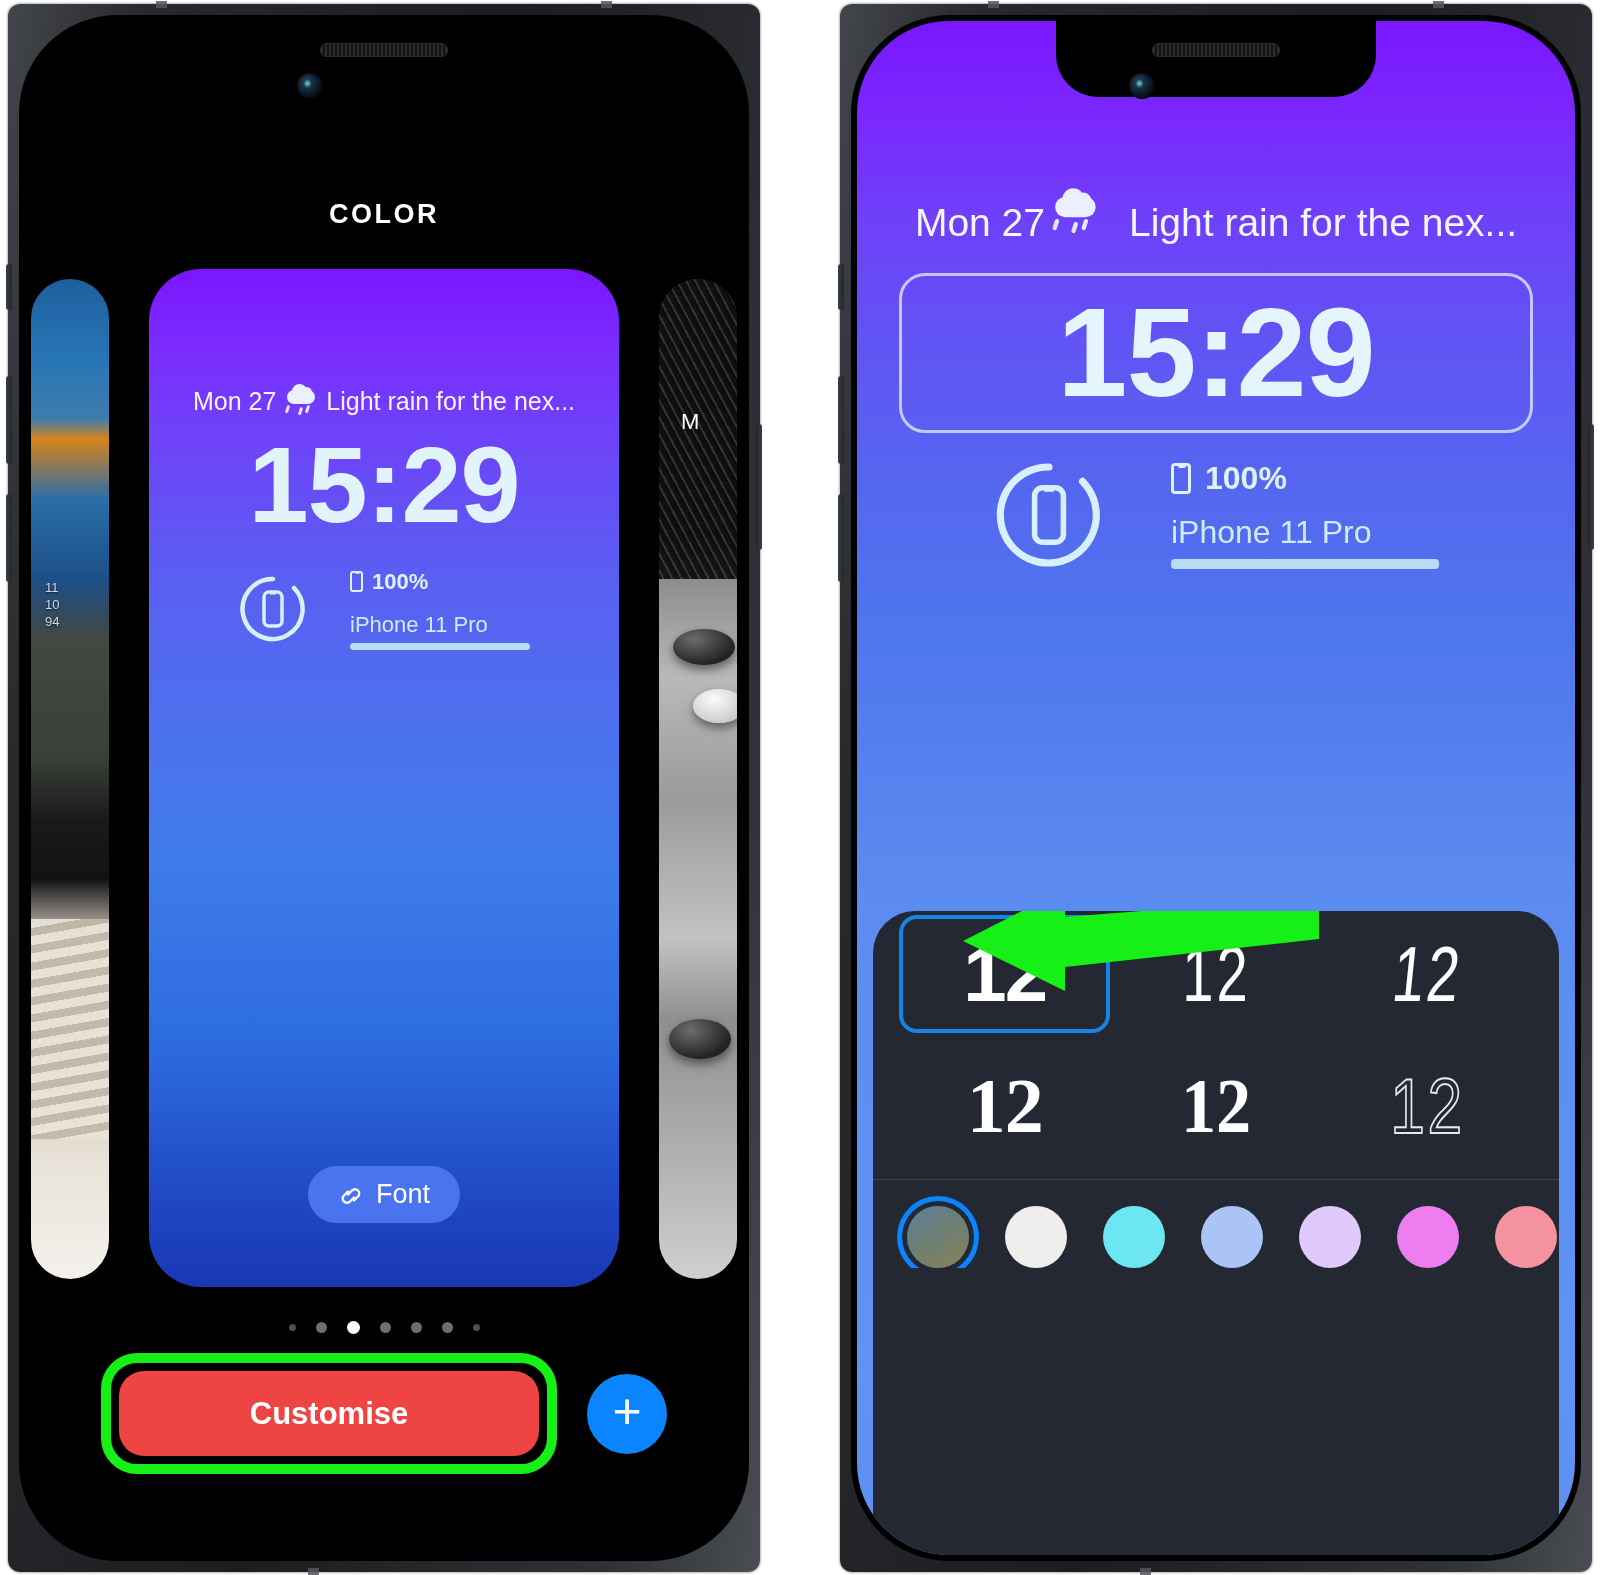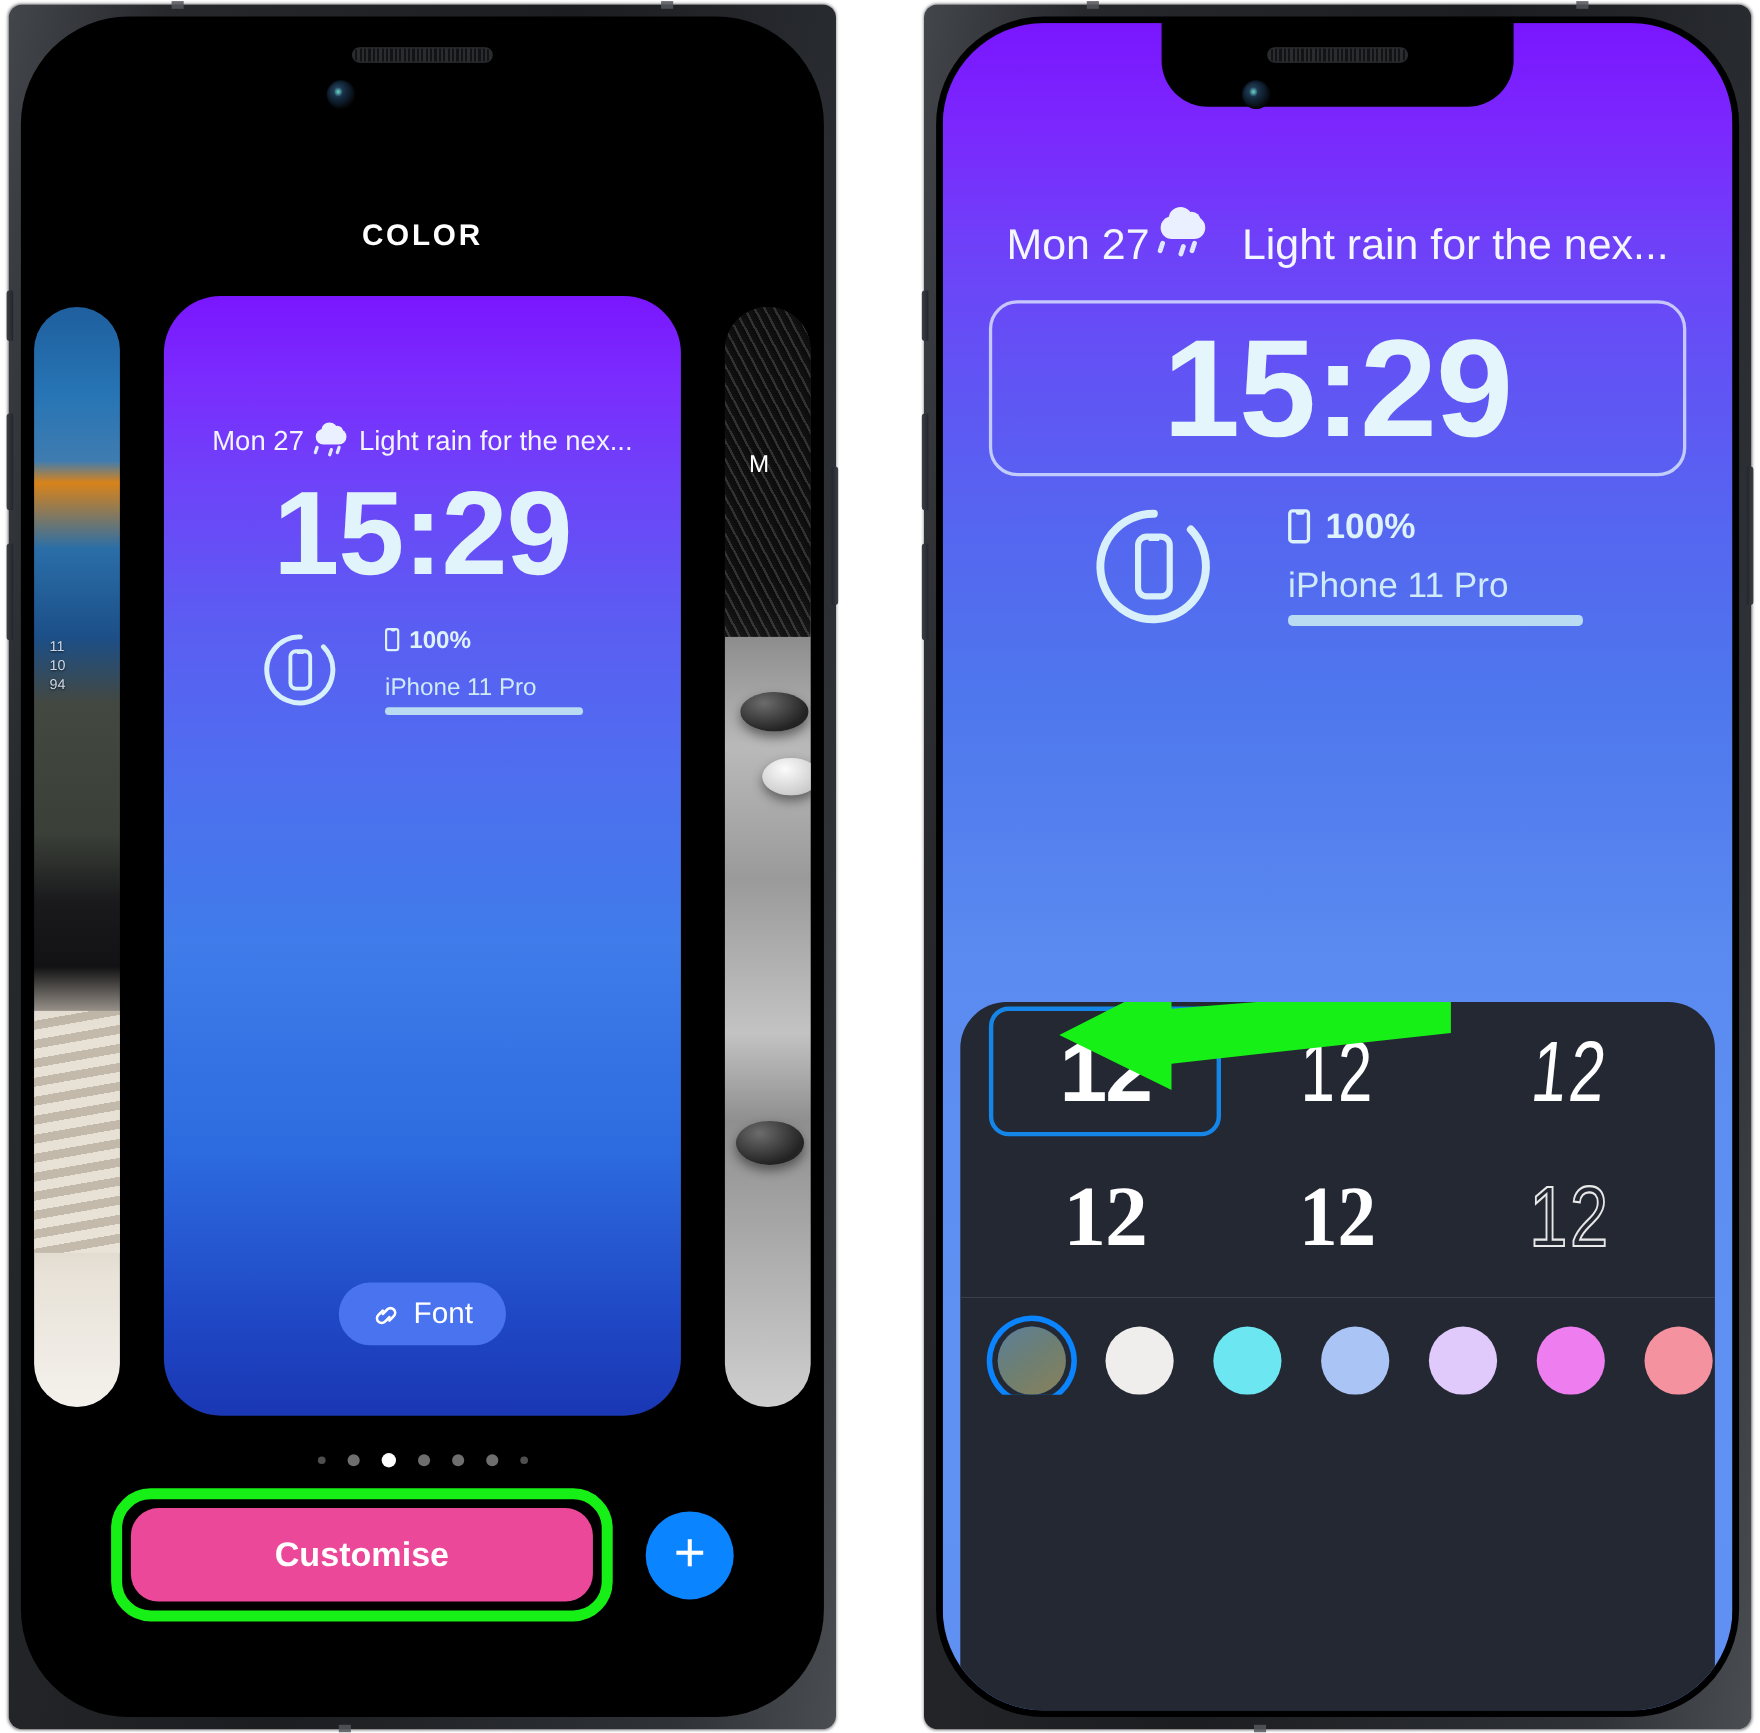--- a/index.html
+++ b/index.html
@@ -313,21 +313,21 @@
   .highlight-box {
     border: 10px solid #17f017;
     border-radius: 36px;
     padding: 8px;
     display: inline-block;
   }
   .customise-btn {
     width: 420px;
     height: 85px;
     border-radius: 25px;
-    background: #ec4899;
+    background: #ef4444;
     color: #fff;
     font-size: 31px;
     font-weight: bold;
     display: flex;
     align-items: center;
     justify-content: center;
     border: none;
     font-family: "Liberation Sans", sans-serif;
   }
   .add-btn {

